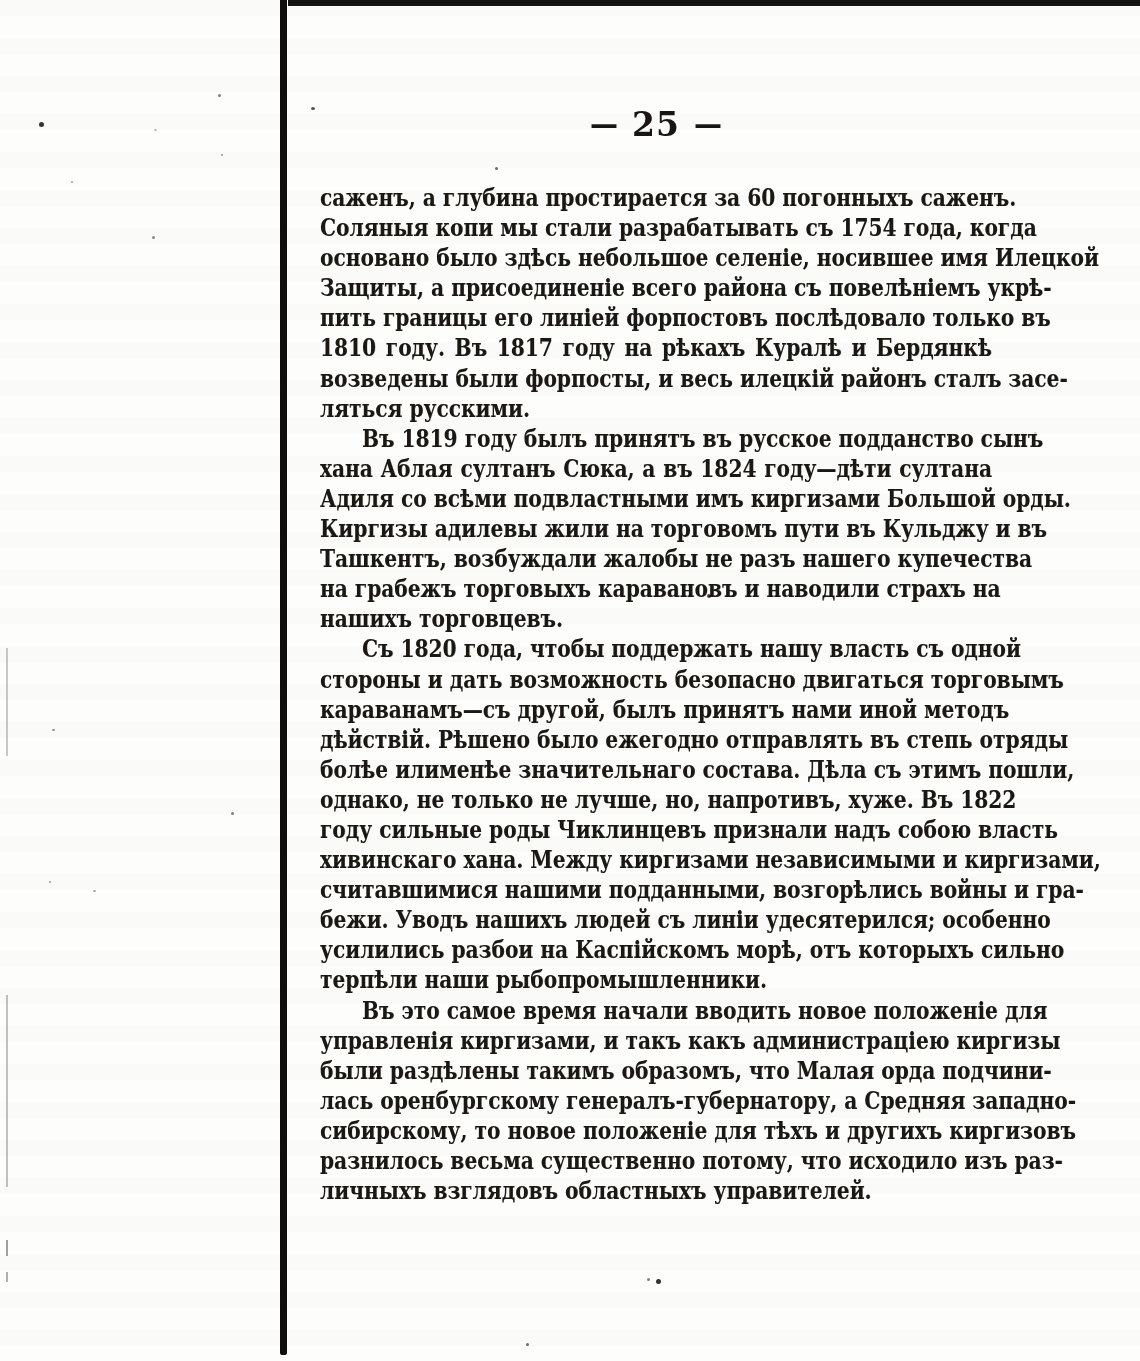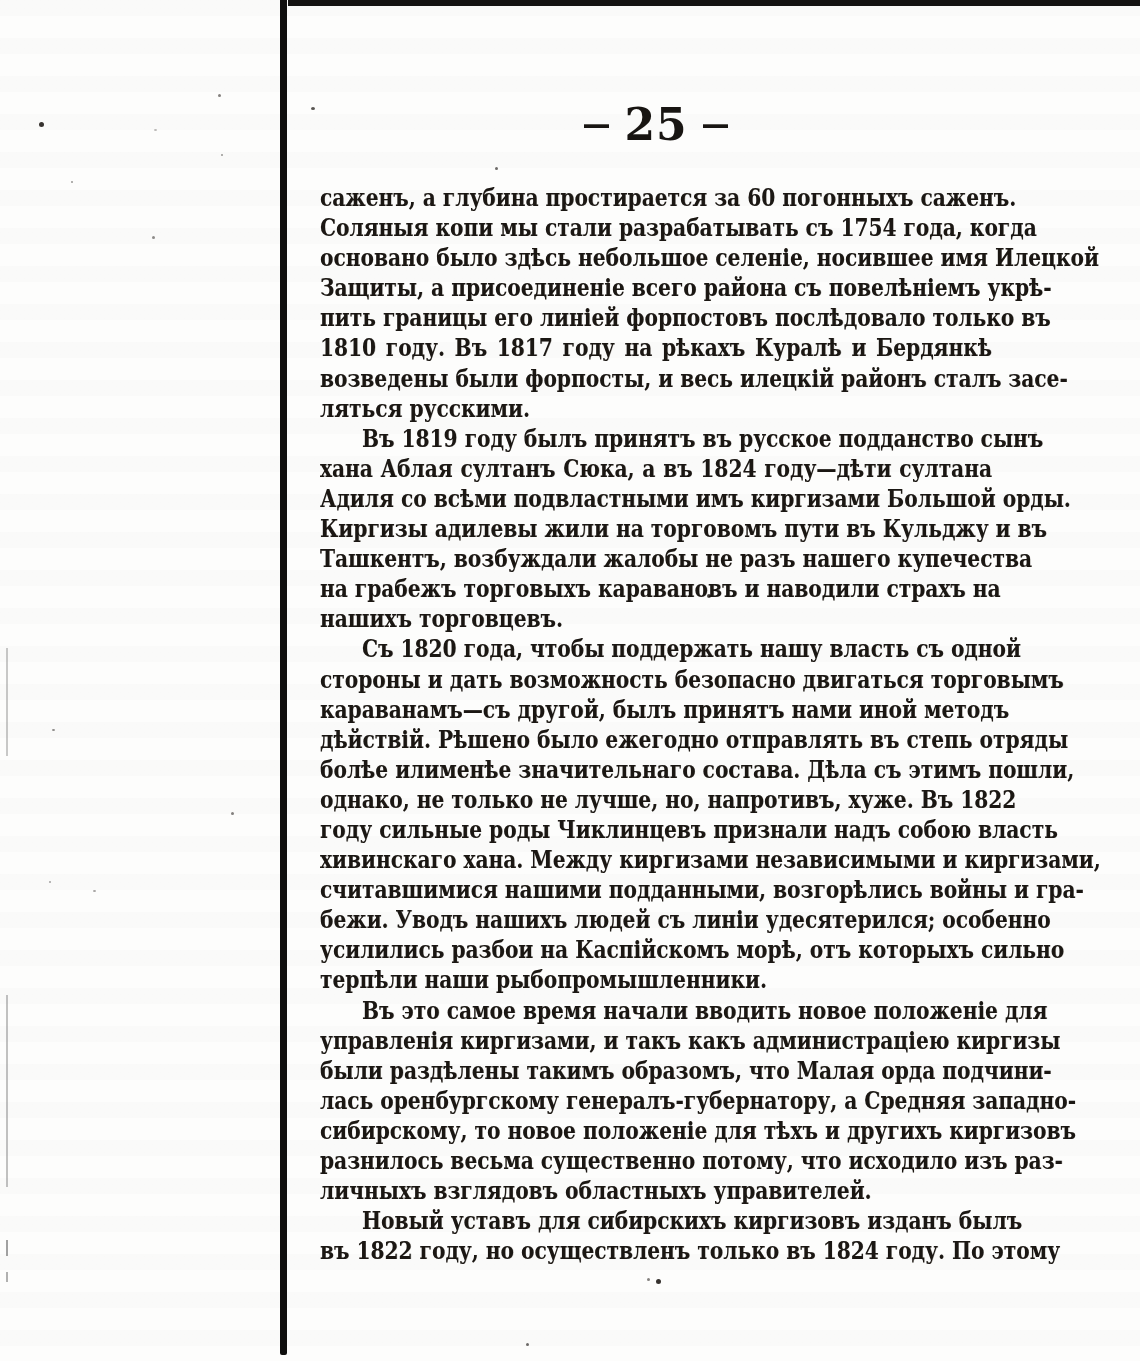--- a/index.html
+++ b/index.html
@@ -34,21 +34,21 @@
   .header {
     position: absolute; left: 320px; top: 104px; width: 672px; height: 42px;
     display: flex; align-items: center; justify-content: center;
     color: #181512;
   }
   .header .dash {
     font-size: 28px; font-weight: 700; line-height: 42px;
     transform: scaleY(1.1); letter-spacing: 0;
   }
   .header .num {
-    font-size: 44px; font-weight: 700; line-height: 42px;
+    font-size: 33px; font-weight: 700; line-height: 42px;
     margin: 4px 14px; letter-spacing: 1px;
   }
 
   
   .textblock {
     position: absolute; left: 320px; top: 183px; width: 672px;
     color: #1b1713;
   }
   .line {
     width: 800px;
@@ -143,19 +143,15 @@
       </div>
       <div>
         <div class="line indent">Въ это самое время начали вводить новое положеніе для</div>
         <div class="line">управленія киргизами, и такъ какъ администраціею киргизы</div>
         <div class="line">были раздѣлены такимъ образомъ, что Малая орда подчини-</div>
         <div class="line">лась оренбургскому генералъ-губернатору, а Средняя западно-</div>
         <div class="line">сибирскому, то новое положеніе для тѣхъ и другихъ киргизовъ</div>
         <div class="line">разнилось весьма существенно потому, что исходило изъ раз-</div>
         <div class="line shortlast">личныхъ взглядовъ областныхъ управителей.</div>
       </div>
-      <div>
-        <div class="line indent">Новый уставъ для сибирскихъ киргизовъ изданъ былъ</div>
-        <div class="line">въ 1822 году, но осуществленъ только въ 1824 году. По этому</div>
-      </div>
     </div>
 
 </div>
 
 </body></html>

